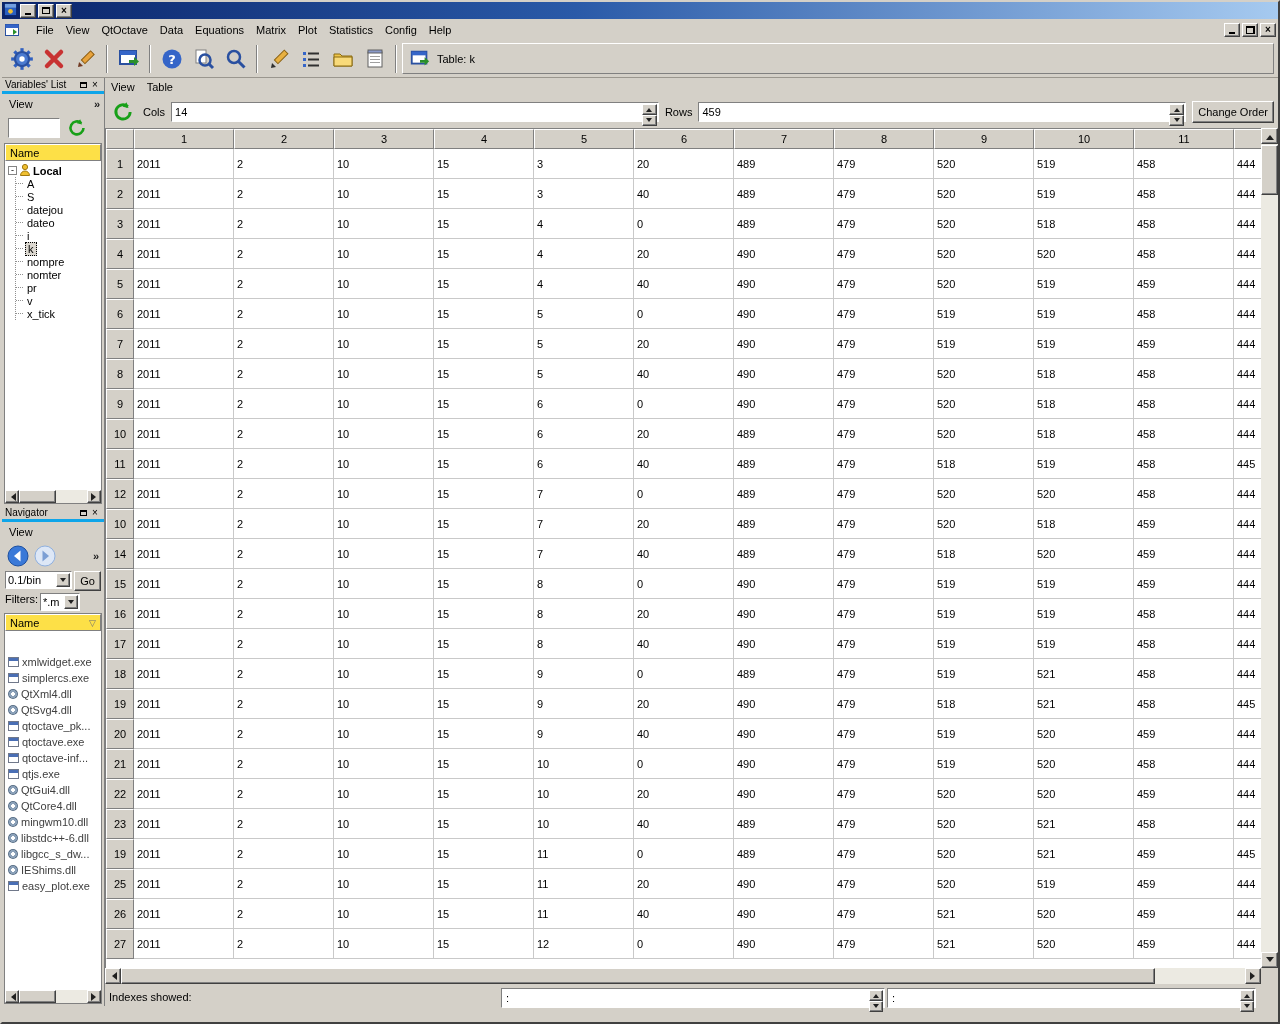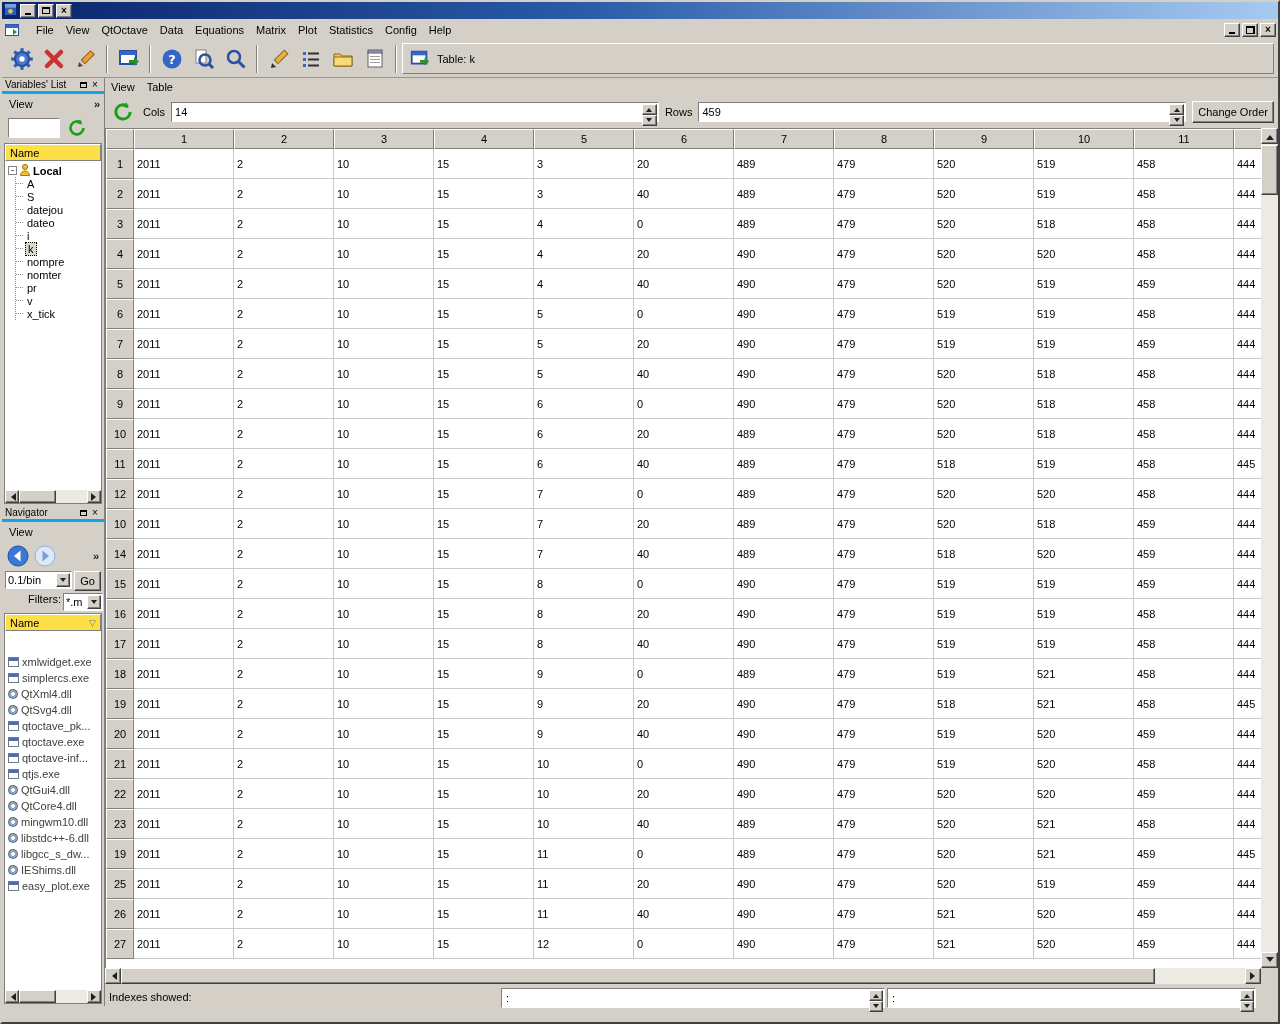--- a/index.html
+++ b/index.html
@@ -430,21 +430,21 @@
       <span class="combo">
         <span class="combo-val">0.1/bin</span>
         <span class="drop-btn">
             <span class="t t-down3"></span>
           </span>
       </span>
       <span class="push-btn go-btn">
           <span>Go</span>
         </span>
     </div>
-    <div class="nav-row" style="height:20px;margin-left:23px;">
+    <div class="nav-row" style="height:20px;">
       <span class="ctl-label">Filters:</span>
       <span class="combo filter-combo">
         <span class="combo-val">*.m</span>
         <span class="drop-btn">
             <span class="t t-down3"></span>
           </span>
       </span>
     </div>
     <div class="listbox">
       <div class="list-header">

